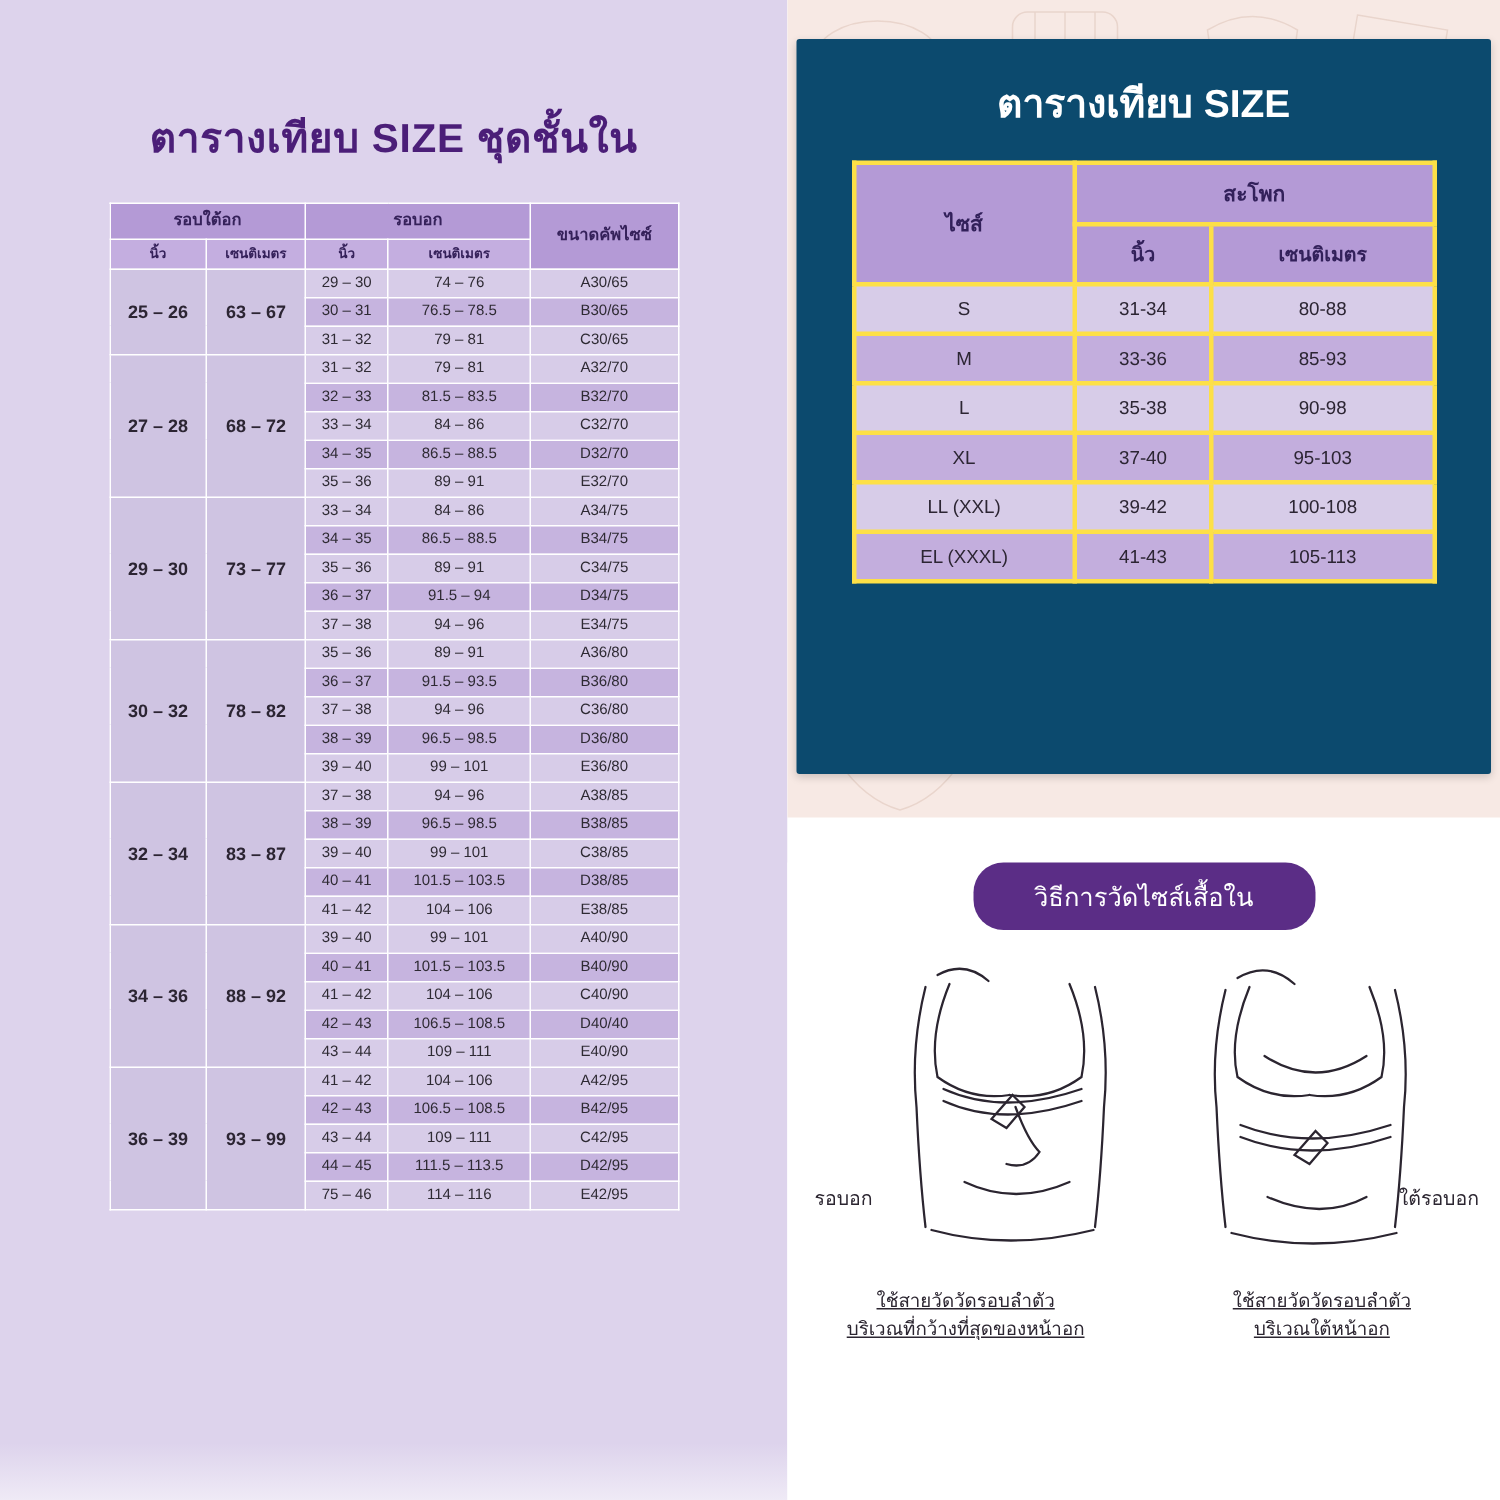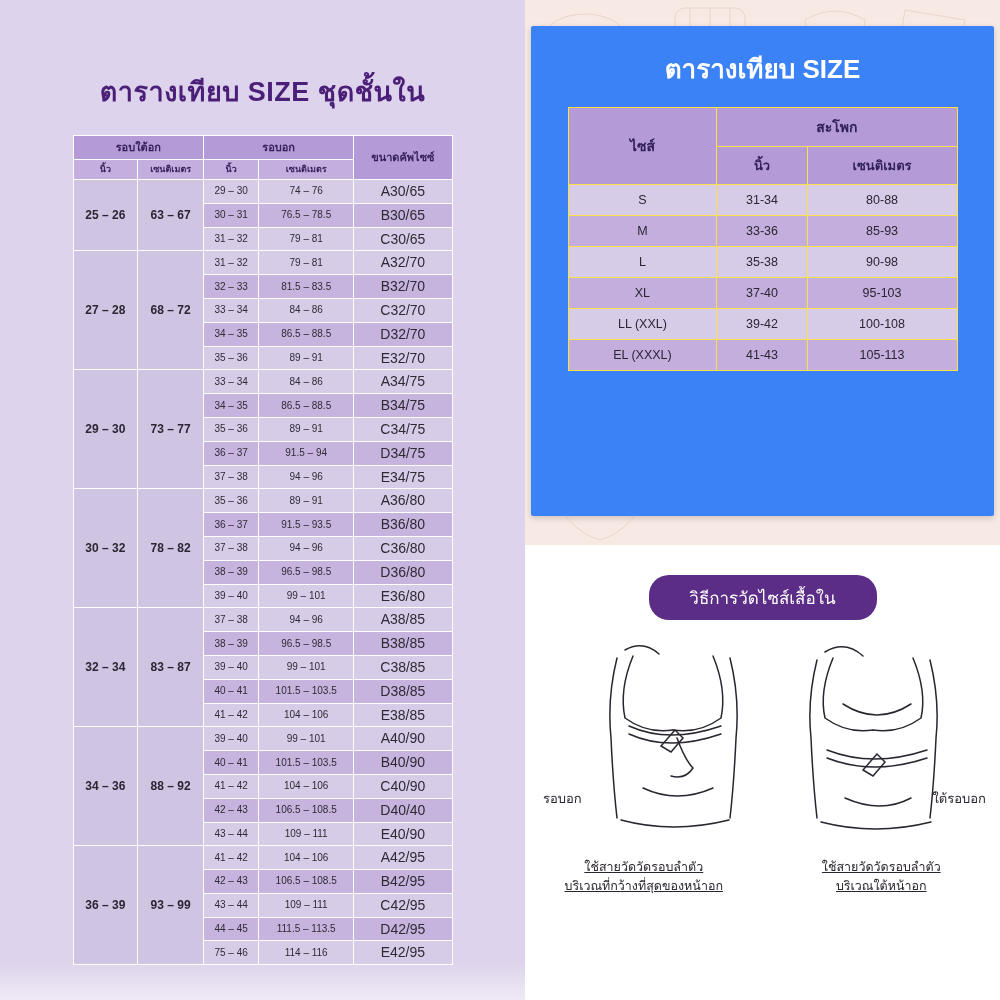--- a/index.html
+++ b/index.html
@@ -50,21 +50,21 @@
     font-size:9px;
     font-weight:bold;
     padding:4px 2px;
   }
   .cell-under{background:#cfc4e2;font-size:12px;font-weight:bold;color:#2c2533;}
   .row-a{background:#d7cce8;}
   .row-b{background:#c6b4df;}
   .row-c{background:#d7cce8;}
   .row-d{background:#c6b4df;}
   .row-e{background:#d7cce8;}
-  .cup{font-size:14px;}
+  .cup{font-size:10px;}
   .left-bottom-fade{
     position:absolute;left:0;bottom:0;width:525px;height:38px;
     background:linear-gradient(to bottom,rgba(221,211,236,0),#efeaf6);
   }
 
   
   .right{
     width:475px;height:1000px;
     position:relative;
     background:#ffffff;
@@ -76,41 +76,41 @@
     overflow:hidden;
   }
   .sketch{
     position:absolute;inset:0;
     opacity:.45;
   }
   .panty-card{
     position:absolute;
     left:6px;top:26px;
     width:463px;height:490px;
-    background:#3b82f6;
+    background:#0c4a6e;
     border-radius:2px;
     box-shadow:0 2px 6px rgba(0,0,0,.18);
   }
   .panty-title{
     color:#ffffff;
     text-align:center;
     font-size:26px;
     font-weight:bold;
     line-height:1.35;
     padding-top:26px;
   }
   .panty-table{
     margin:20px auto 0 auto;
     border-collapse:collapse;
     width:390px;
     font-size:12.5px;
     color:#2c2533;
   }
   .panty-table th,.panty-table td{
-    border:1px solid #fde047;
+    border:3px solid #fde047;
     text-align:center;
     padding:8px 4px;
   }
   .panty-table th{
     background:#b49ad6;
     color:#32205a;
     font-weight:bold;
     font-size:14px;
   }
   .panty-table th.small{font-size:13px;}

